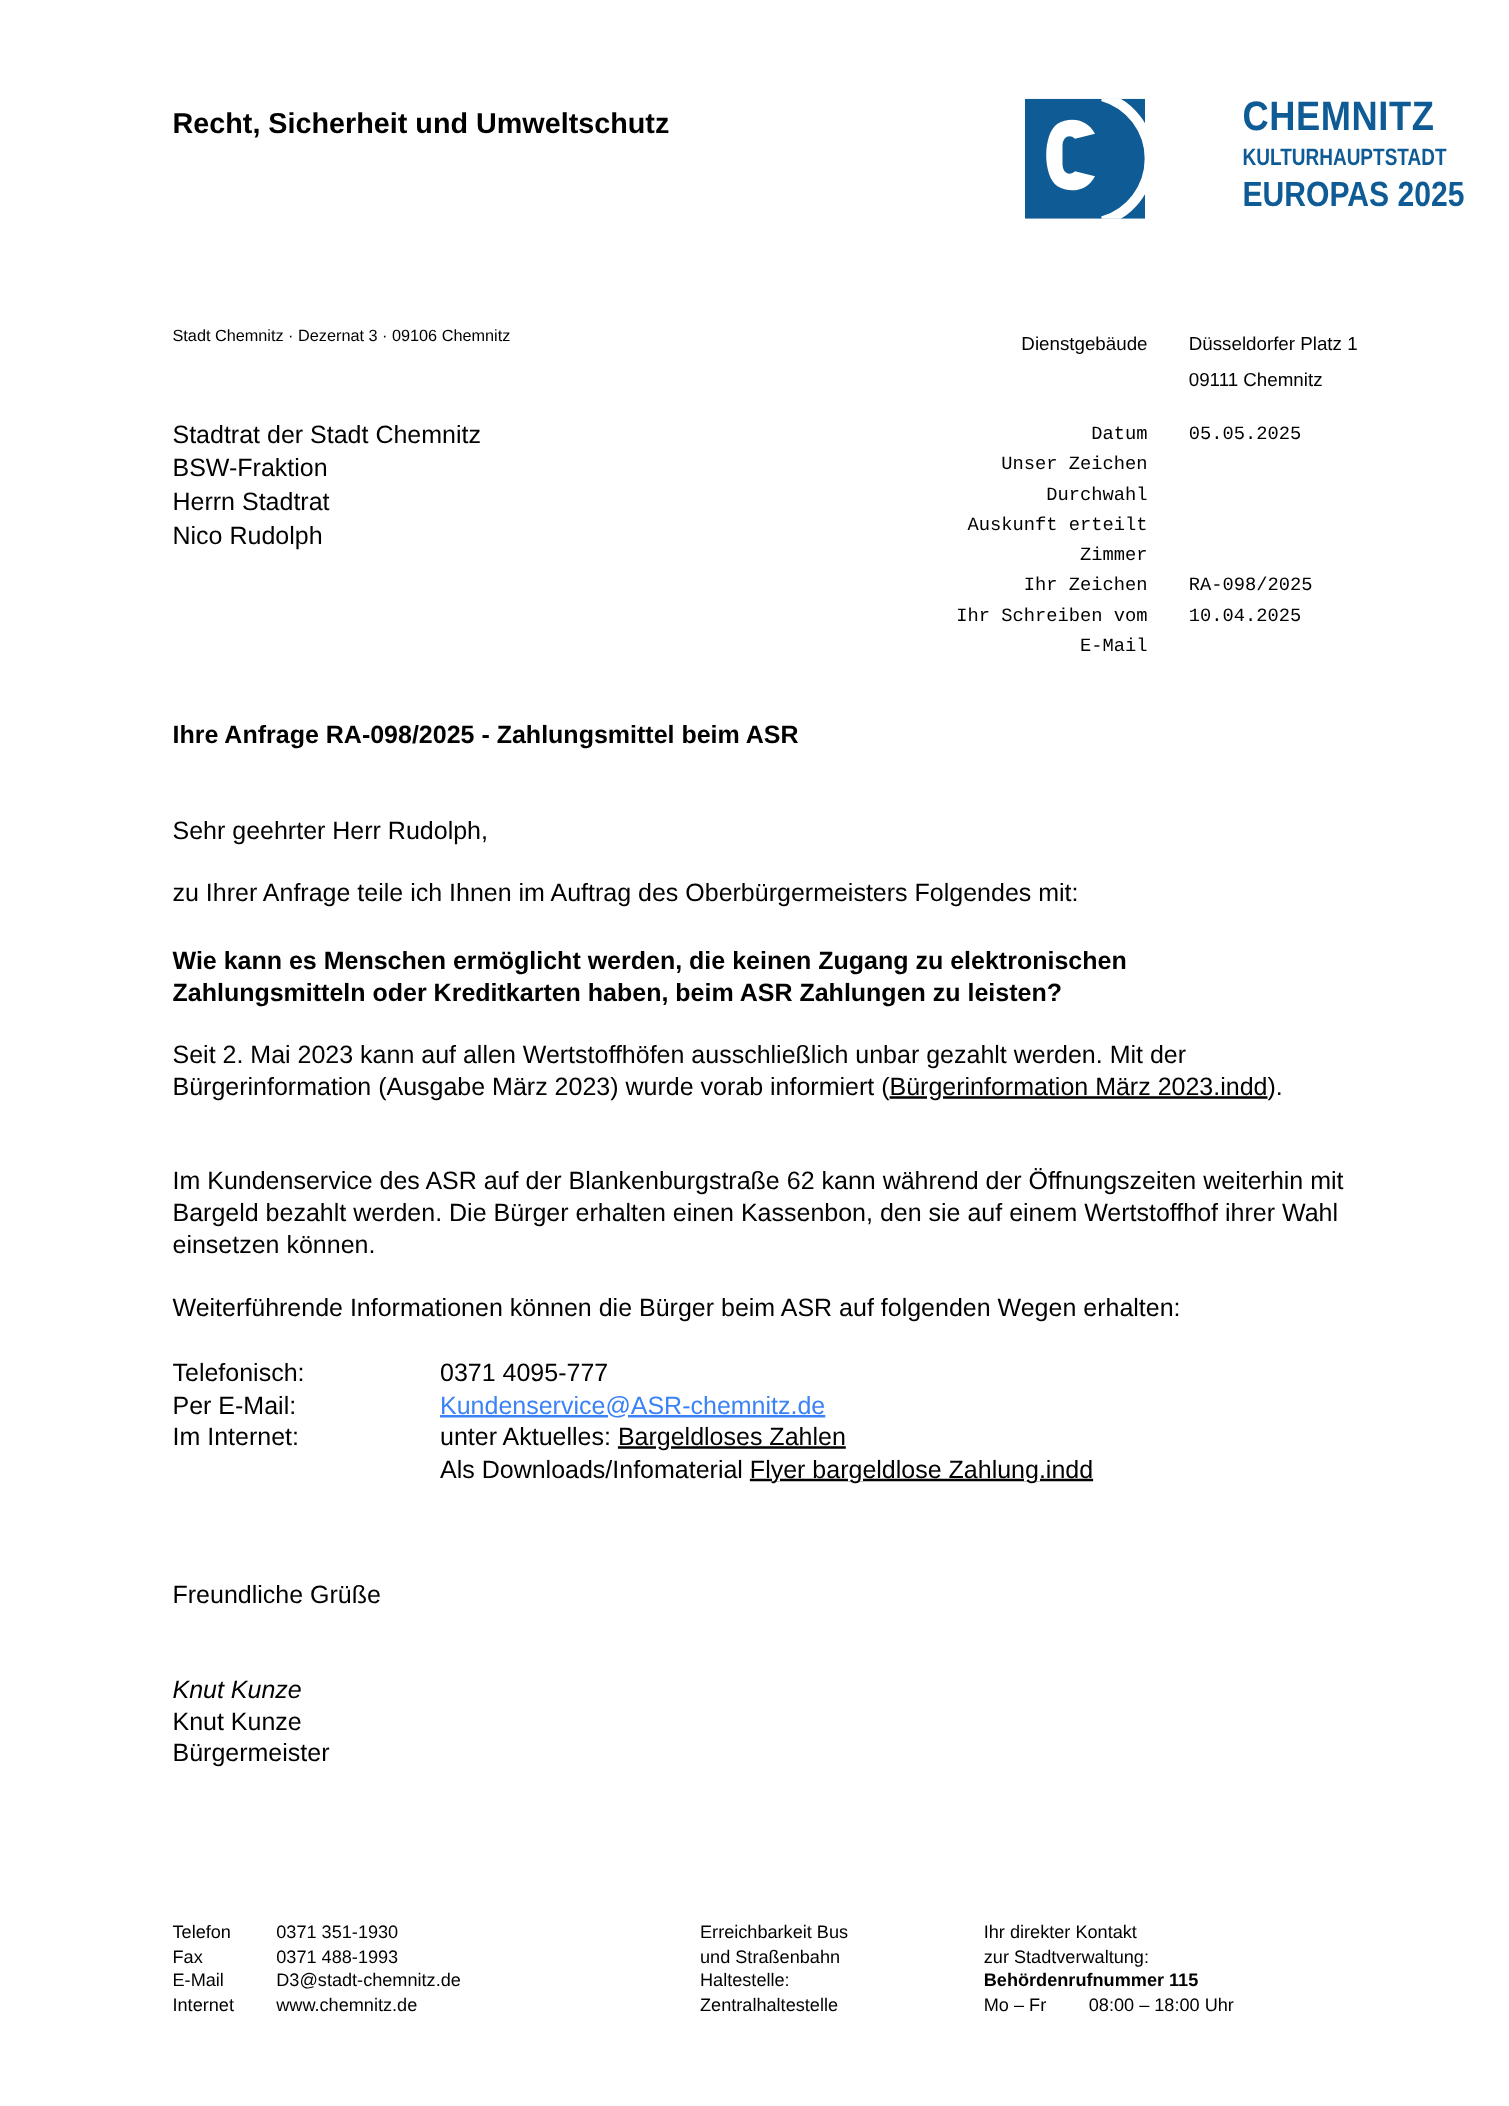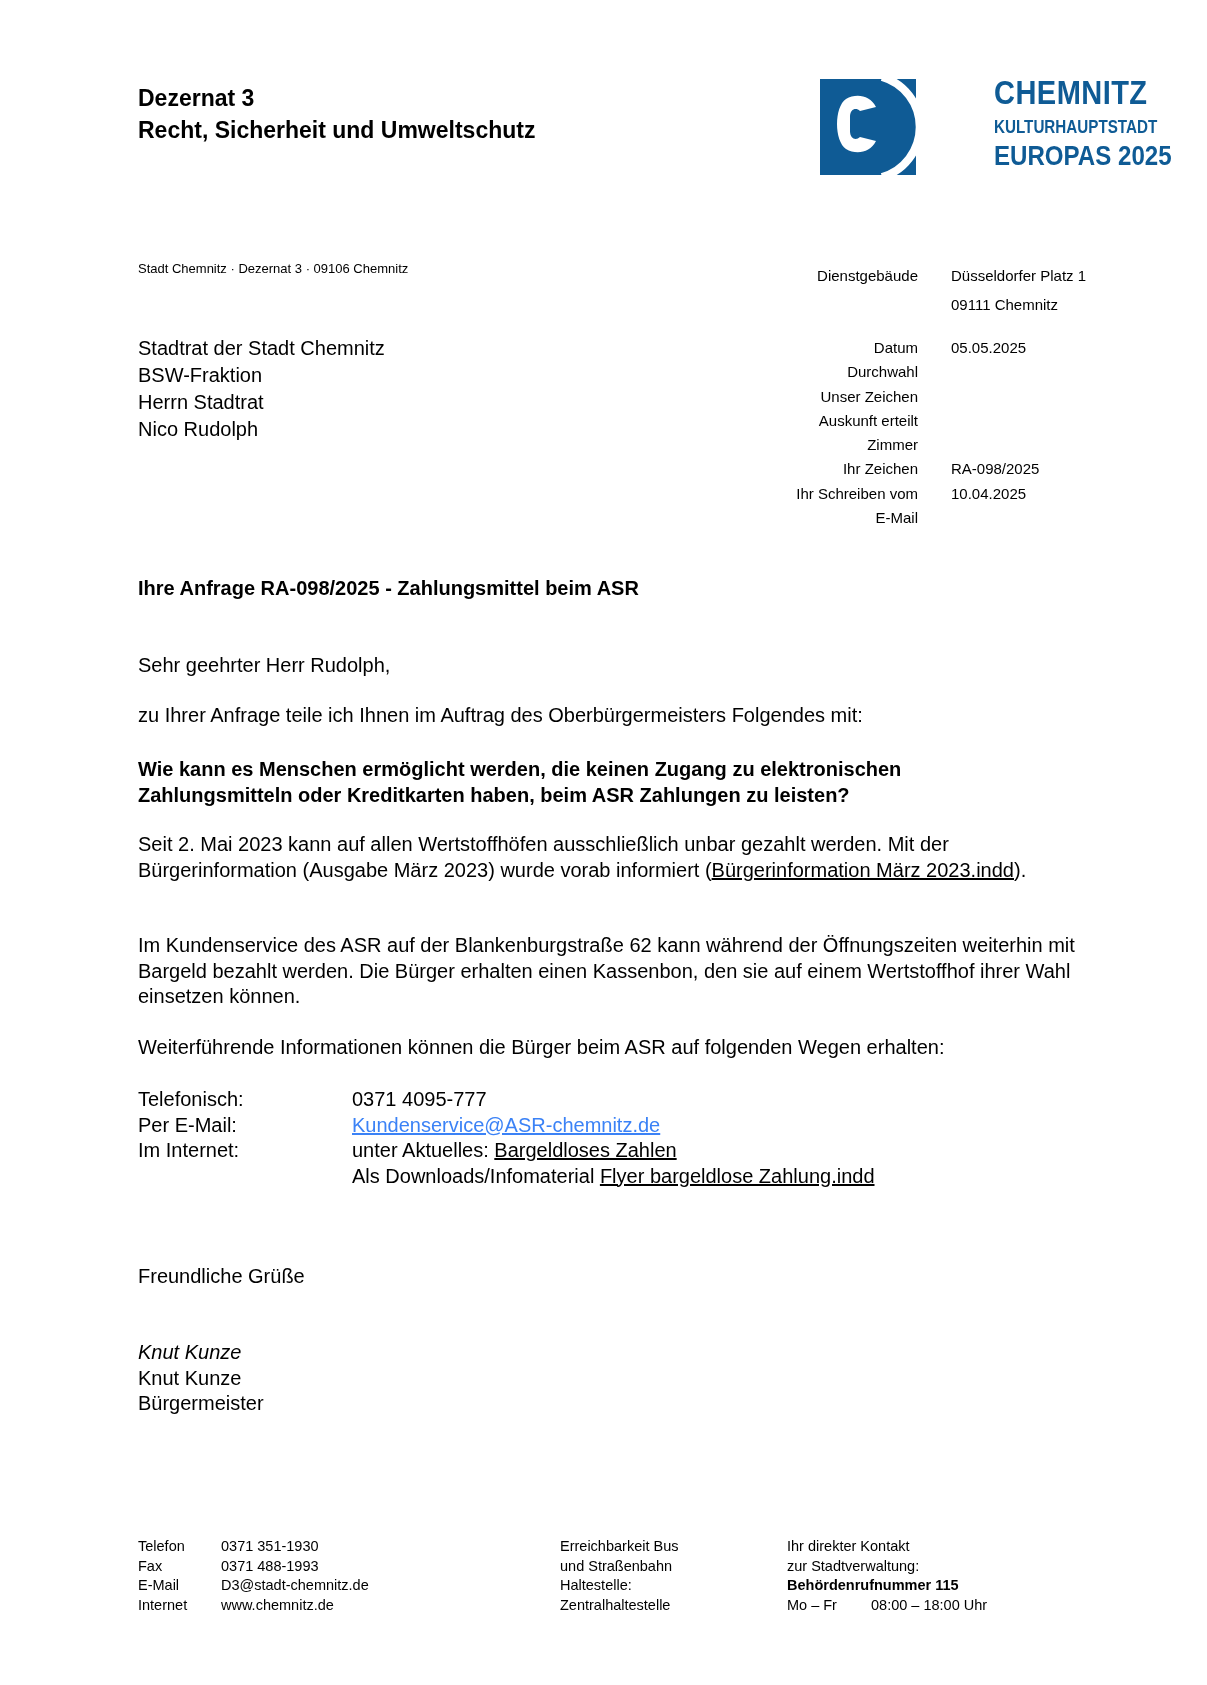--- a/index.html
+++ b/index.html
@@ -10,21 +10,21 @@
     .abs { position: absolute; }
     .hdr-title { left: 138px; top: 82px; font-size: 23px; font-weight: bold; line-height: 32px; }
     .logo { left: 820px; top: 79px; width: 96px; height: 96px; }
     .logo-text { left: 946px; top: 76px; color: #0f5b95; font-weight: bold; line-height: 1; margin-left: 48px; }
     .logo-text .l1 { font-size: 33px; letter-spacing: 0.5px; transform: scaleX(0.88); transform-origin: left; display:block; }
     .logo-text .l2 { font-size: 19px; margin-top: 8px; transform: scaleX(0.8); transform-origin: left; display:block; }
     .logo-text .l3 { font-size: 28px; margin-top: 6px; transform: scaleX(0.86); transform-origin: left; display:block; }
     .sender-line { left: 138px; top: 261px; font-size: 13px; }
     .building { top: 261px; font-size: 15px; line-height: 29px; }
     .recipient { left: 138px; top: 335px; font-size: 20px; line-height: 27px; }
-    .meta { left: 700px; top: 336px; width: 420px; font-size: 15px; line-height: 24.3px; }
+    .meta { left: 700px; top: 336px; width: 420px; font-size: 15px; line-height: 24.3px; font-family: Liberation Mono, monospace; }
     .meta-row { display: flex; }
     .meta-row .k { width: 218px; text-align: right; }
     .meta-row .v { margin-left: 33px; }
     .subject { left: 138px; top: 577px; font-size: 20px; font-weight: bold; }
     .body-text { left: 138px; width: 940px; font-size: 20px; line-height: 25.5px; }
     .bold { font-weight: bold; }
     .u { text-decoration: underline; }
     .link-blue { color: #3b82f6; text-decoration: underline; }
     .contact-table { left: 138px; top: 1087px; font-size: 20px; line-height: 25.5px; }
     .contact-row { display: flex; }
@@ -32,21 +32,20 @@
     .footer { top: 1537px; font-size: 14.5px; line-height: 19.5px; }
     .footer-row { display: flex; }
     .footer-row .k { width: 83px; }
     .footer .hrs { display: inline-block; width: 84px; }
     .italic { font-style: italic; }
   </style>
 </head>
 <body>
 
 <div class="abs hdr-title">
-  <div>Dezernat 3</div>
   <div>Recht, Sicherheit und Umweltschutz</div>
 </div>
 
 <svg class="abs logo" viewBox="0 0 96 96">
   <rect x="0" y="0" width="96" height="96" fill="#0f5b95"></rect>
   <path d="M62 -2 A 52 52 0 0 1 62 98" fill="none" stroke="#ffffff" stroke-width="8"></path>
   <path d="M56 28 C 50 16, 36 14, 26 20 C 14 28, 14 62, 26 70 C 36 76, 50 74, 56 62 L 40 58 C 36 62, 30 60, 30 52 L 30 38 C 30 30, 36 28, 40 32 Z" fill="#ffffff"></path>
 </svg>
 <div class="abs logo-text">
   <span class="l1">CHEMNITZ</span>
@@ -70,25 +69,25 @@
   <div>Herrn Stadtrat</div>
   <div>Nico Rudolph</div>
 </div>
 
 <div class="abs meta">
   <div class="meta-row">
       <span class="k">Datum</span>
       <span class="v">05.05.2025</span>
     </div>
   <div class="meta-row">
-      <span class="k">Durchwahl</span>
+      <span class="k">Unser Zeichen</span>
       <span class="v"></span>
     </div>
   <div class="meta-row">
-      <span class="k">Unser Zeichen</span>
+      <span class="k">Durchwahl</span>
       <span class="v"></span>
     </div>
   <div class="meta-row">
       <span class="k">Auskunft erteilt</span>
       <span class="v"></span>
     </div>
   <div class="meta-row">
       <span class="k">Zimmer</span>
       <span class="v"></span>
     </div>

